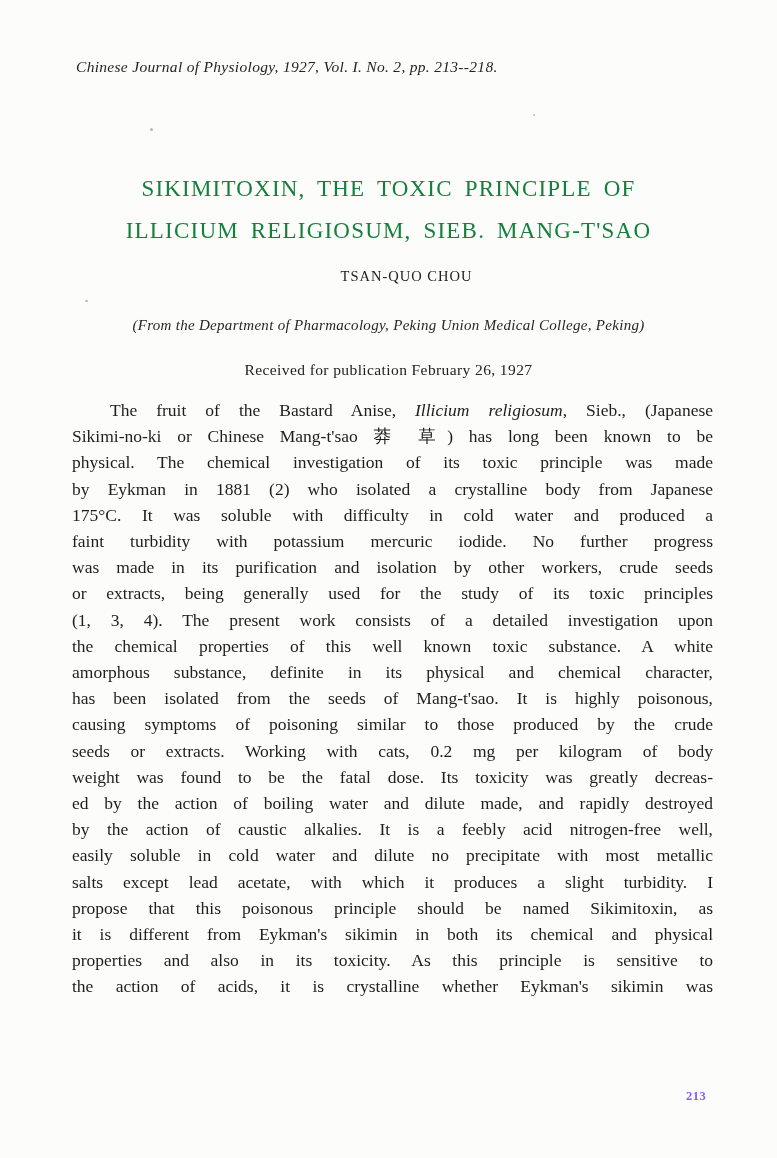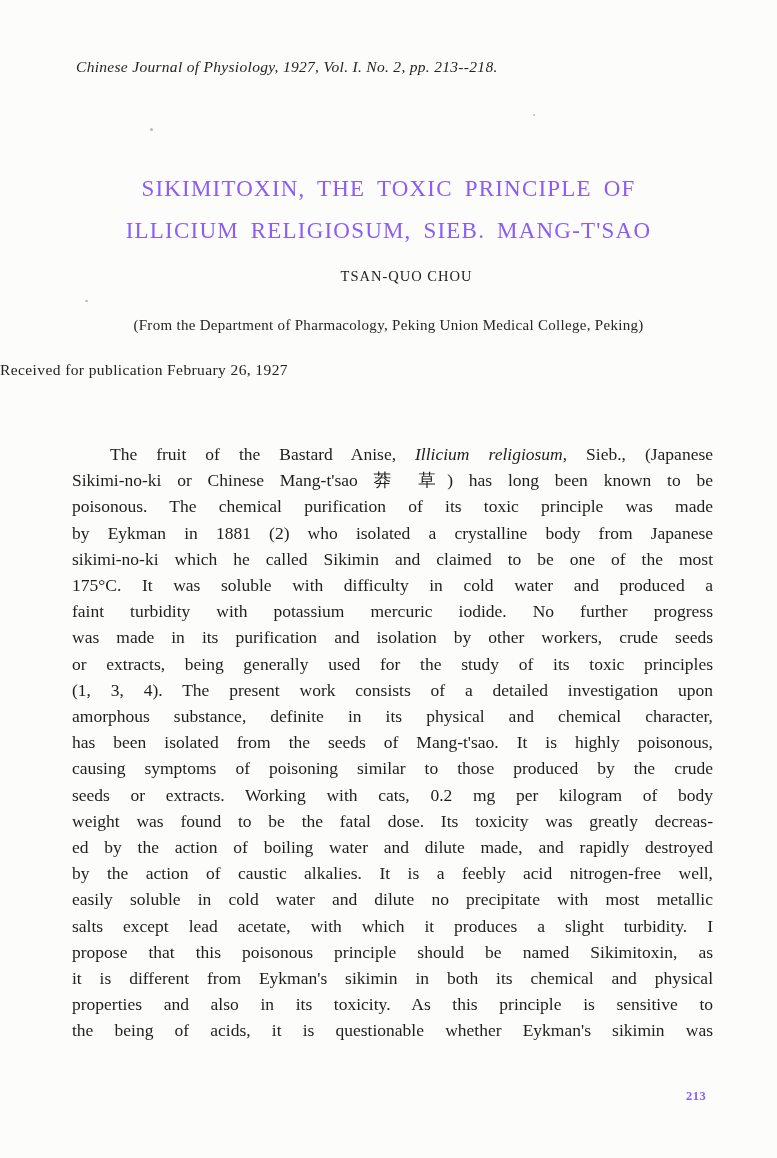--- a/index.html
+++ b/index.html
@@ -30,69 +30,70 @@
   .title-block {
     position: absolute;
     top: 168px;
     left: 0;
     right: 0;
     text-align: center;
     font-size: 23px;
     line-height: 42px;
     letter-spacing: 1.2px;
     word-spacing: 5px;
-    color: #8b5cf6;
+    color: #15803d;
   }
   .author-line {
     position: absolute;
     top: 268px;
     left: 0;
     right: 0;
     text-align: center;
     font-size: 14.5px;
     letter-spacing: 1px;
     color: #222;
     padding-left: 36px;
   }
   .affiliation-line {
     position: absolute;
     top: 317px;
     left: 0;
     right: 0;
     text-align: center;
+    font-style: italic;
     font-size: 15px;
     letter-spacing: 0.3px;
     color: #262626;
   }
   .received-line {
     position: absolute;
     top: 361px;
     left: 0;
     right: 0;
+    text-align: center;
     font-size: 15.5px;
     letter-spacing: 0.4px;
     color: #222;
   }
   .body-text {
     position: absolute;
     top: 397px;
     left: 72px;
     width: 641px;
     font-size: 17.5px;
     line-height: 26.2px;
     color: #1e1e1e;
   }
   .body-line {
     text-align: justify;
     text-align-last: justify;
     white-space: normal;
   }
   .first-line {
     padding-left: 38px;
-    margin-top: 44px;
   }
   .italic-phrase {
     font-style: italic;
   }
   .page-number {
     position: absolute;
     top: 1089px;
     left: 686px;
     font-size: 12.5px;
     font-weight: bold;
@@ -128,38 +129,38 @@
 
   <div class="affiliation-line">(From the Department of Pharmacology, Peking Union Medical College, Peking)</div>
 
   <div class="received-line">Received for publication February 26, 1927</div>
 
   <div class="body-text">
     <div class="body-line first-line">
       <span>The fruit of the Bastard Anise, </span><span class="italic-phrase">Illicium religiosum</span><span>, Sieb., (Japanese</span>
     </div>
     <div class="body-line">Sikimi-no-ki or Chinese Mang-t'sao 莽 草) has long been known to be</div>
-    <div class="body-line">poisonous.  The chemical purification of its toxic principle was made</div>
+    <div class="body-line">physical.  The chemical investigation of its toxic principle was made</div>
     <div class="body-line">by Eykman in 1881 (2) who isolated a crystalline body from Japanese</div>
-    <div class="body-line">sikimi-no-ki which he called Sikimin and claimed to be one of the most</div>
     <div class="body-line">175°C.  It was soluble with difficulty in cold water and produced a</div>
     <div class="body-line">faint turbidity with potassium mercuric iodide.  No further progress</div>
     <div class="body-line">was made in its purification and isolation by other workers, crude seeds</div>
     <div class="body-line">or extracts, being generally used for the study of its toxic principles</div>
     <div class="body-line">(1, 3, 4).  The present work consists of a detailed investigation upon</div>
+    <div class="body-line">the chemical properties of this well known toxic substance.  A white</div>
     <div class="body-line">amorphous substance, definite in its physical and chemical character,</div>
     <div class="body-line">has been isolated from the seeds of Mang-t'sao.  It is highly poisonous,</div>
     <div class="body-line">causing symptoms of poisoning similar to those produced by the crude</div>
     <div class="body-line">seeds or extracts.  Working with cats, 0.2 mg per kilogram of body</div>
     <div class="body-line">weight was found to be the fatal dose.  Its toxicity was greatly decreas-</div>
     <div class="body-line">ed by the action of boiling water and dilute made, and rapidly destroyed</div>
     <div class="body-line">by the action of caustic alkalies.  It is a feebly acid nitrogen-free well,</div>
     <div class="body-line">easily soluble in cold water and dilute no precipitate with most metallic</div>
     <div class="body-line">salts except lead acetate, with which it produces a slight turbidity.  I</div>
     <div class="body-line">propose that this poisonous principle should be named Sikimitoxin, as</div>
     <div class="body-line">it is different from Eykman's sikimin in both its chemical and physical</div>
     <div class="body-line">properties and also in its toxicity.  As this principle is sensitive to</div>
-    <div class="body-line">the being of acids, it is questionable whether Eykman's sikimin was</div>
+    <div class="body-line">the action of acids, it is crystalline whether Eykman's sikimin was</div>
   </div>
 
   <div class="page-number">213</div>
 
 </div>
 
 </body></html>

